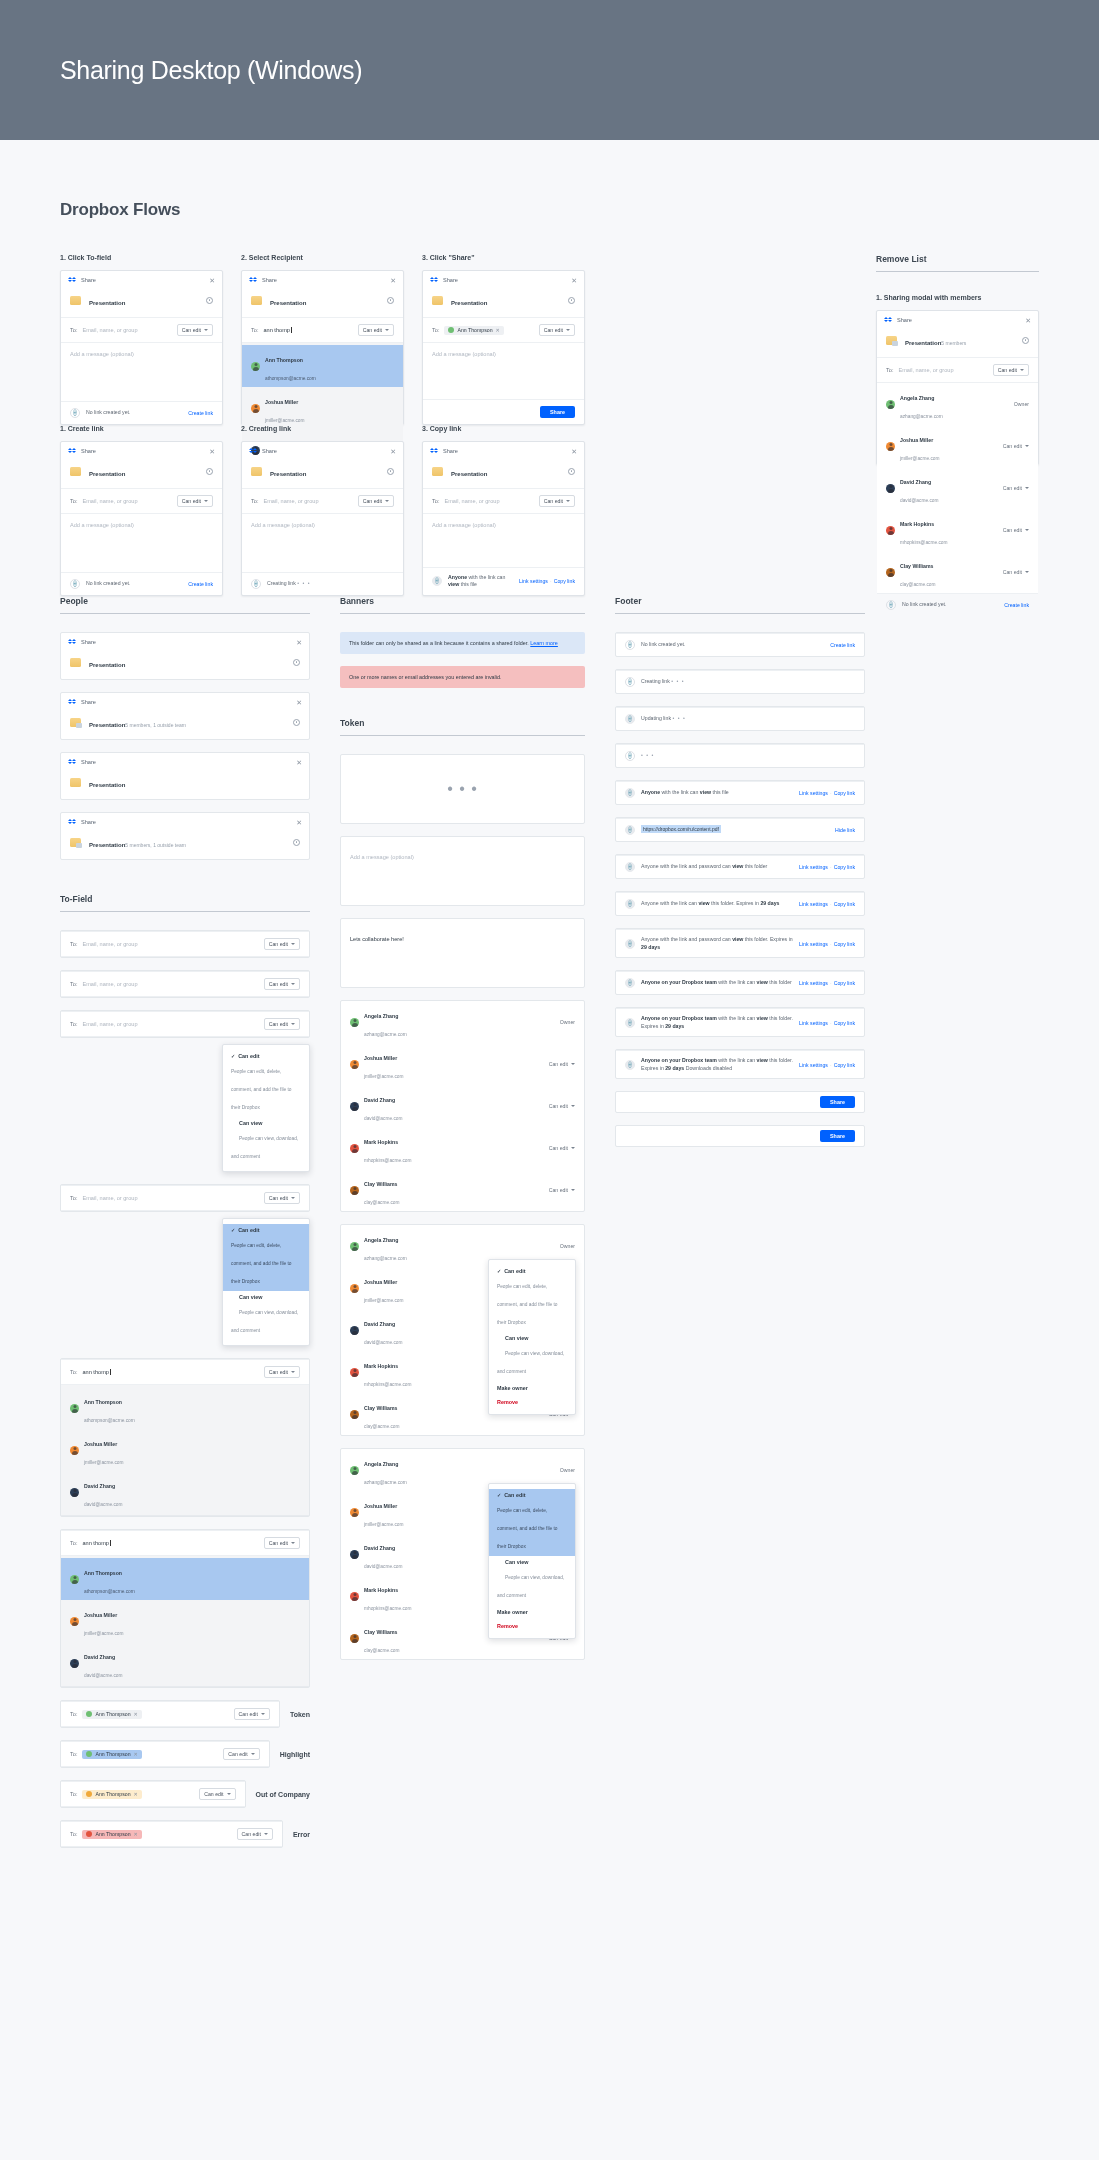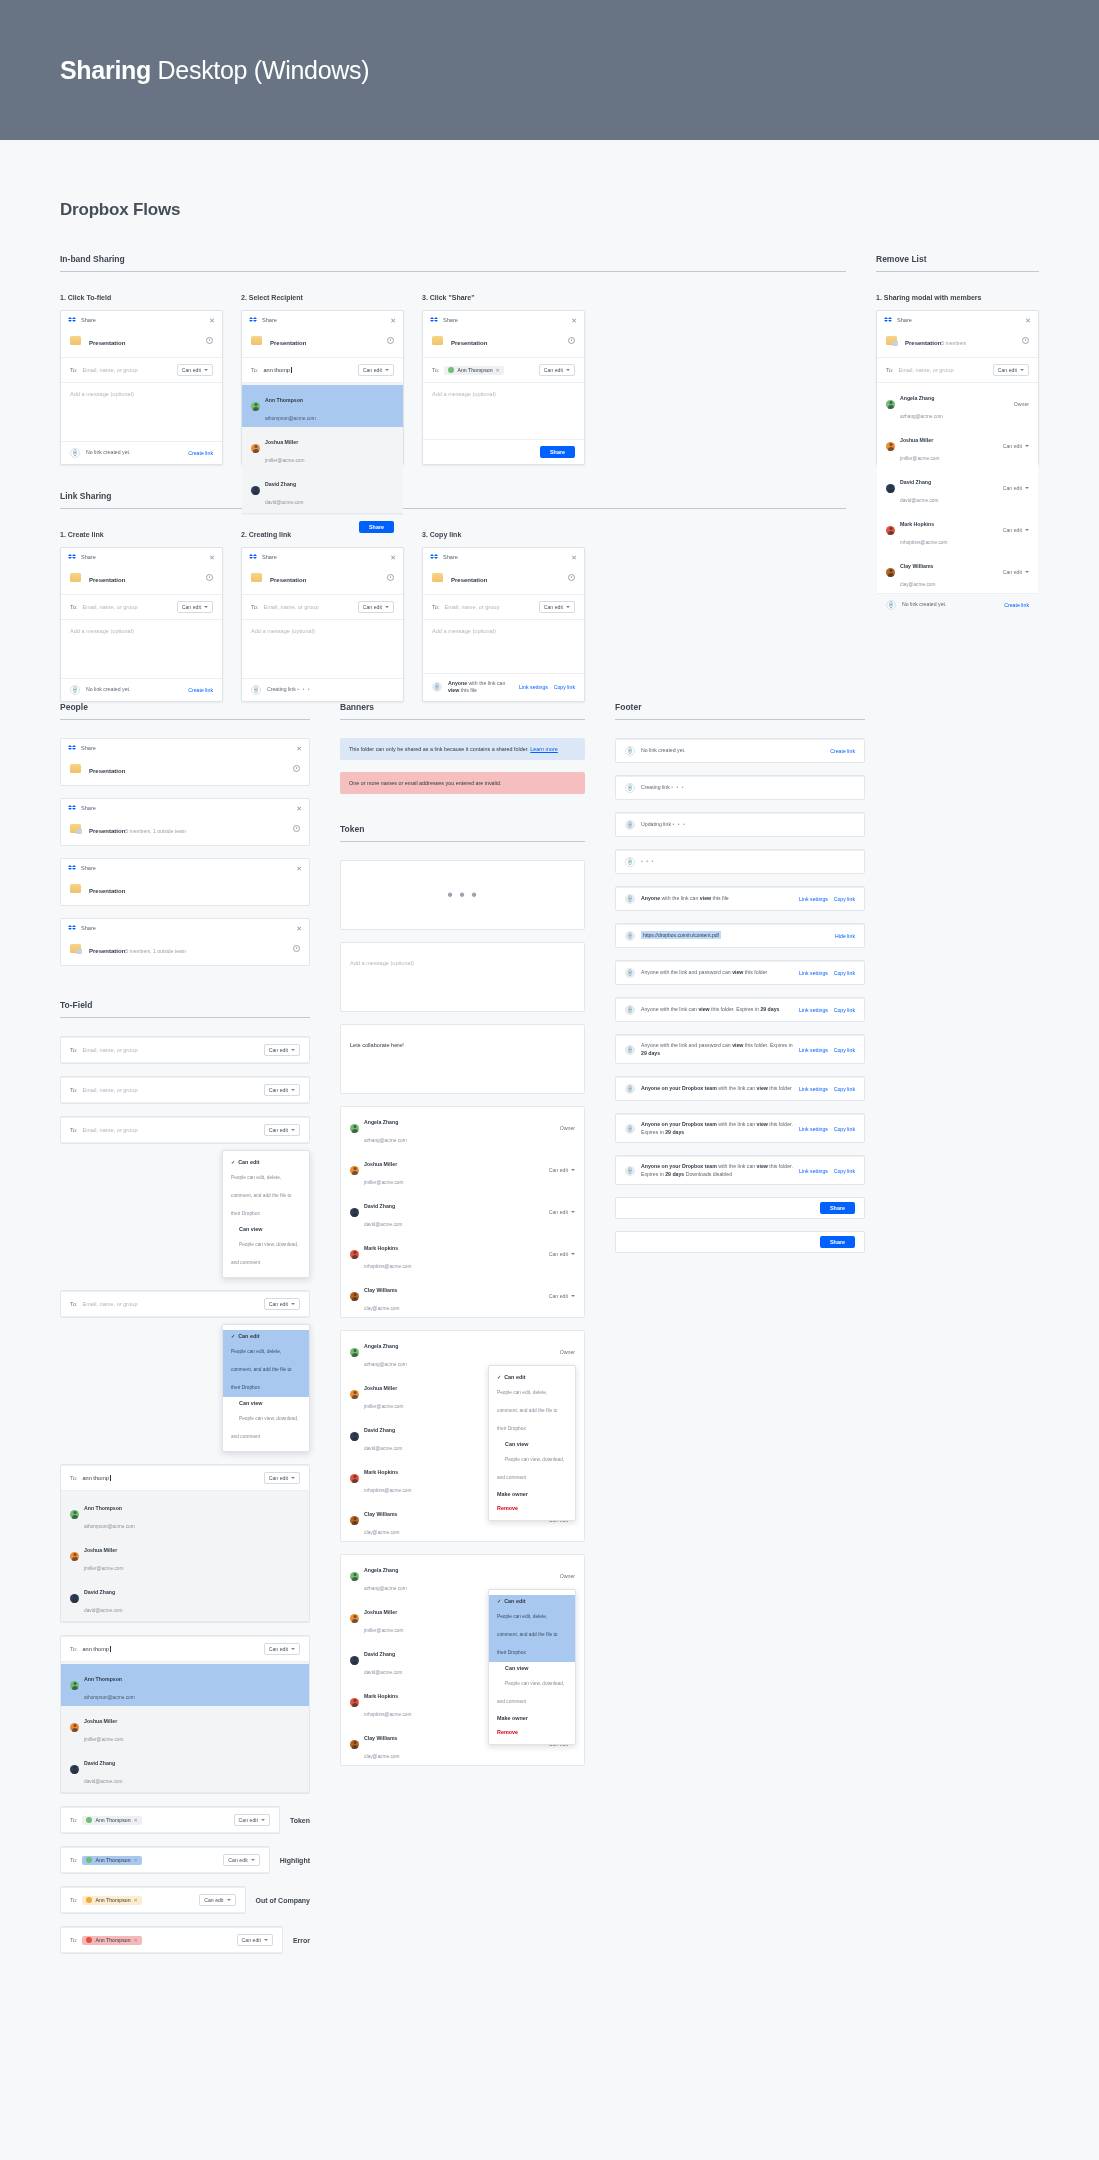--- a/index.html
+++ b/index.html
@@ -3,21 +3,21 @@
 <meta charset="utf-8">
 <style>
   * { box-sizing: border-box; margin: 0; padding: 0; }
   body {
     width: 1099px; background: #f7f8fa;
     font-family: "Liberation Sans", sans-serif;
     color: #3d4751; -webkit-font-smoothing: antialiased;
   }
   .hero { height: 140px; background: #687483; display: flex; align-items: center; padding-left: 60px; }
   .hero h1 { color: #fff; font-size: 25px; font-weight: 400; letter-spacing: -0.3px; }
-  .hero h1 b { font-weight: 700; text-align: right; }
+  .hero h1 b { font-weight: 400; text-align: right; }
   .wrap { padding: 0 60px; }
   h2.sect { font-size: 17px; font-weight: 700; color: #454f5b; margin: 60px 0 34px; letter-spacing: -0.2px; }
   .colhead { font-size: 8.5px; font-weight: 700; color: #3d4751; padding-bottom: 7px; border-bottom: 1.5px solid #c3c9d1; margin-bottom: 22px; }
   .step { font-size: 7px; font-weight: 700; color: #3d4751; margin-bottom: 9px; }
   .flowrow { display: flex; gap: 18px; }
   .flowcol { width: 163px; }
   .memcol { width: 163px; }
   .spacer { flex: 1; }
 
   
@@ -106,21 +106,20 @@
 
 <div class="hero">
   <h1><b>Sharing</b><span> Desktop (Windows)</span></h1>
 </div>
 
 <div class="wrap">
   <h2 class="sect">Dropbox Flows</h2>
 
   <div style="display:flex;gap:30px;">
     <div style="flex:1;">
-      <div class="colhead">In-band Sharing</div>
       <div class="flowrow" id="inband-row">
           <div class="flowcol">
             <div class="step">1. Click To-field</div>
             <div class="dlg" style="height:155px">
               <div class="dlg-tb">
                 <span class="dbx">
                   <i></i>
                   <i></i>
                   <i></i>
                   <i></i>
@@ -219,21 +218,20 @@
               <div class="dlg-body">
                 <div class="dlg-msg">Add a message (optional)</div>
               </div>
               <div class="dlg-ft" style="justify-content:flex-end">
                 <span class="btn">Share</span>
               </div>
             </div>
           </div>
           <div class="spacer"></div>
         </div>
-      <div class="colhead" style="margin-top:26px;">Link Sharing</div>
       <div class="flowrow" id="link-row">
           <div class="flowcol">
             <div class="step">1. Create link</div>
             <div class="dlg" style="height:155px">
               <div class="dlg-tb">
                 <span class="dbx">
                   <i></i>
                   <i></i>
                   <i></i>
                   <i></i>

